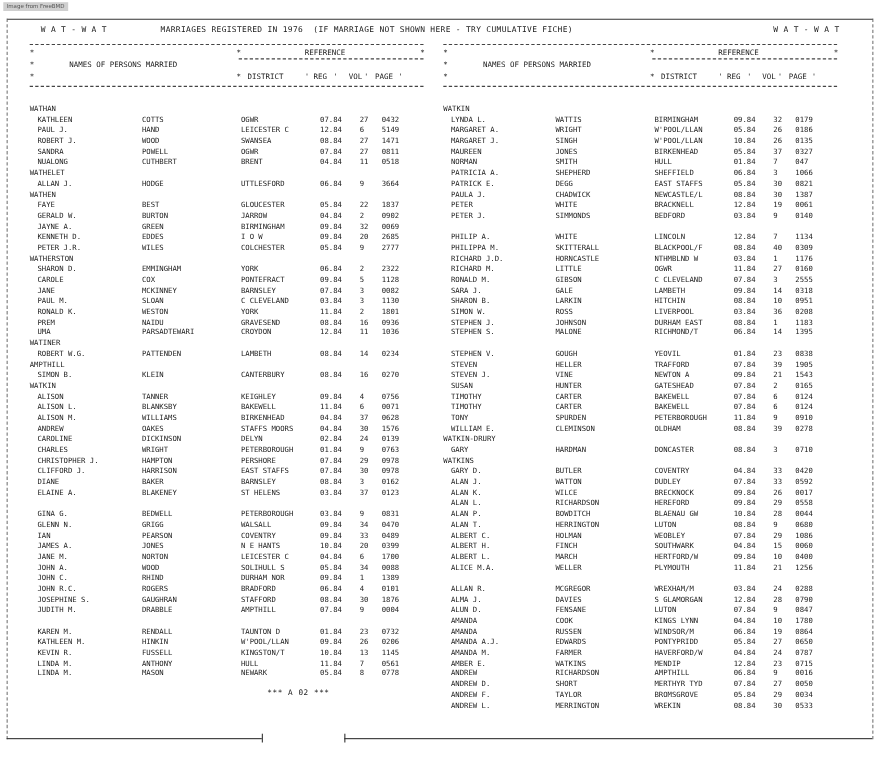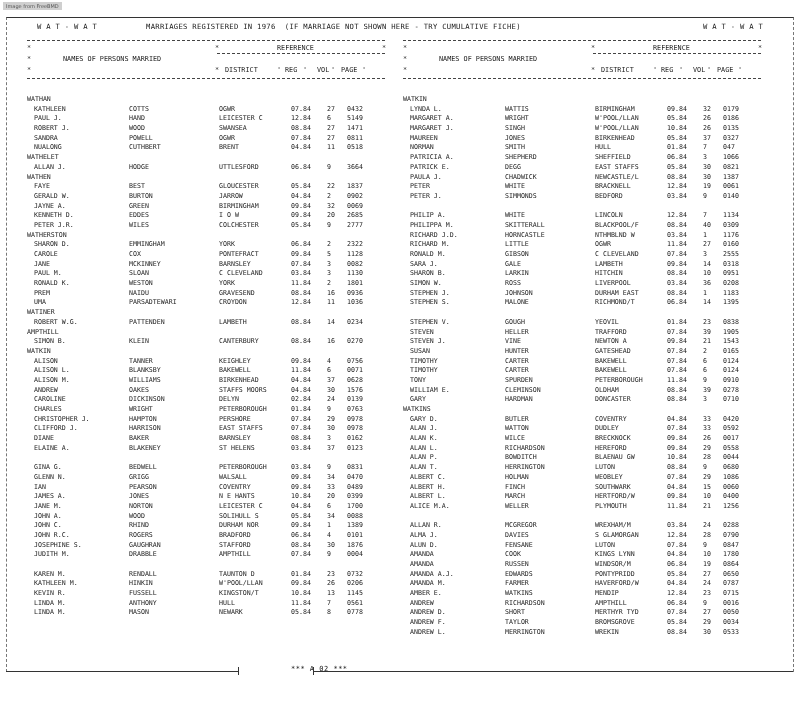--- a/index.html
+++ b/index.html
@@ -6,21 +6,21 @@
   body { width: 800px; height: 710px; position: relative; overflow: hidden;
          font-family: "DejaVu Sans Mono", "Liberation Mono", monospace; color: #1a1a1a; }
   .watermark { position: absolute; left: 3px; top: 2px; font-size: 5px; background: #cfcfcf; color: #555;
                padding: 1px 3px; font-family: "DejaVu Sans", sans-serif; }
   .frame { position: absolute; left: 6px; top: 17px; width: 786px; height: 654px;
            border-top: 1px solid #333; border-left: 1px dashed #777; border-right: 1px dashed #777; }
   .bottom-line { position: absolute; top: 671px; height: 0; border-top: 1px solid #333; }
   .bl-left { left: 6px; width: 232px; }
   .bl-right { left: 313px; width: 480px; }
   .tick { position: absolute; top: 667px; height: 8px; border-left: 1px solid #333; }
-  .page-id { position: absolute; top: 665px; left: 243px; font-size: 7px; letter-spacing: 0.5px; margin-left: 48px; }
+  .page-id { position: absolute; top: 626px; left: 243px; font-size: 7px; letter-spacing: 0.5px; }
   .hdr { position: absolute; top: 22px; font-size: 7.2px; letter-spacing: 0.3px; white-space: pre; }
   .col { position: absolute; top: 40px; width: 358px; }
   .col-left { left: 27px; }
   .col-right { left: 403px; }
   .dash { border-top: 1px dashed #444; height: 0; }
   .head-block { position: relative; height: 37px; font-size: 6.8px; }
   .head-block span { position: absolute; white-space: pre; }
   .ref-dash { position: absolute; left: 190px; top: 12px; width: 168px; border-top: 1px dashed #444; }
   .rows { margin-top: 16px; font-size: 6.6px; }
   .row { height: 9.7px; line-height: 9.7px; position: relative; white-space: nowrap; }
@@ -700,20 +700,23 @@
       </div>
       <div class="row">
         <span class="c-fn">WILLIAM E.</span>
         <span class="c-sn">CLEMINSON</span>
         <span class="c-dist">OLDHAM</span>
         <span class="c-reg">08.84</span>
         <span class="c-vol">39</span>
         <span class="c-page">0278</span>
       </div>
       <div class="row">
+        <span class="surname-head">WATKIN-DRURY</span>
+      </div>
+      <div class="row">
         <span class="c-fn">GARY</span>
         <span class="c-sn">HARDMAN</span>
         <span class="c-dist">DONCASTER</span>
         <span class="c-reg">08.84</span>
         <span class="c-vol">3</span>
         <span class="c-page">0710</span>
       </div>
       <div class="row">
         <span class="surname-head">WATKINS</span>
       </div>

